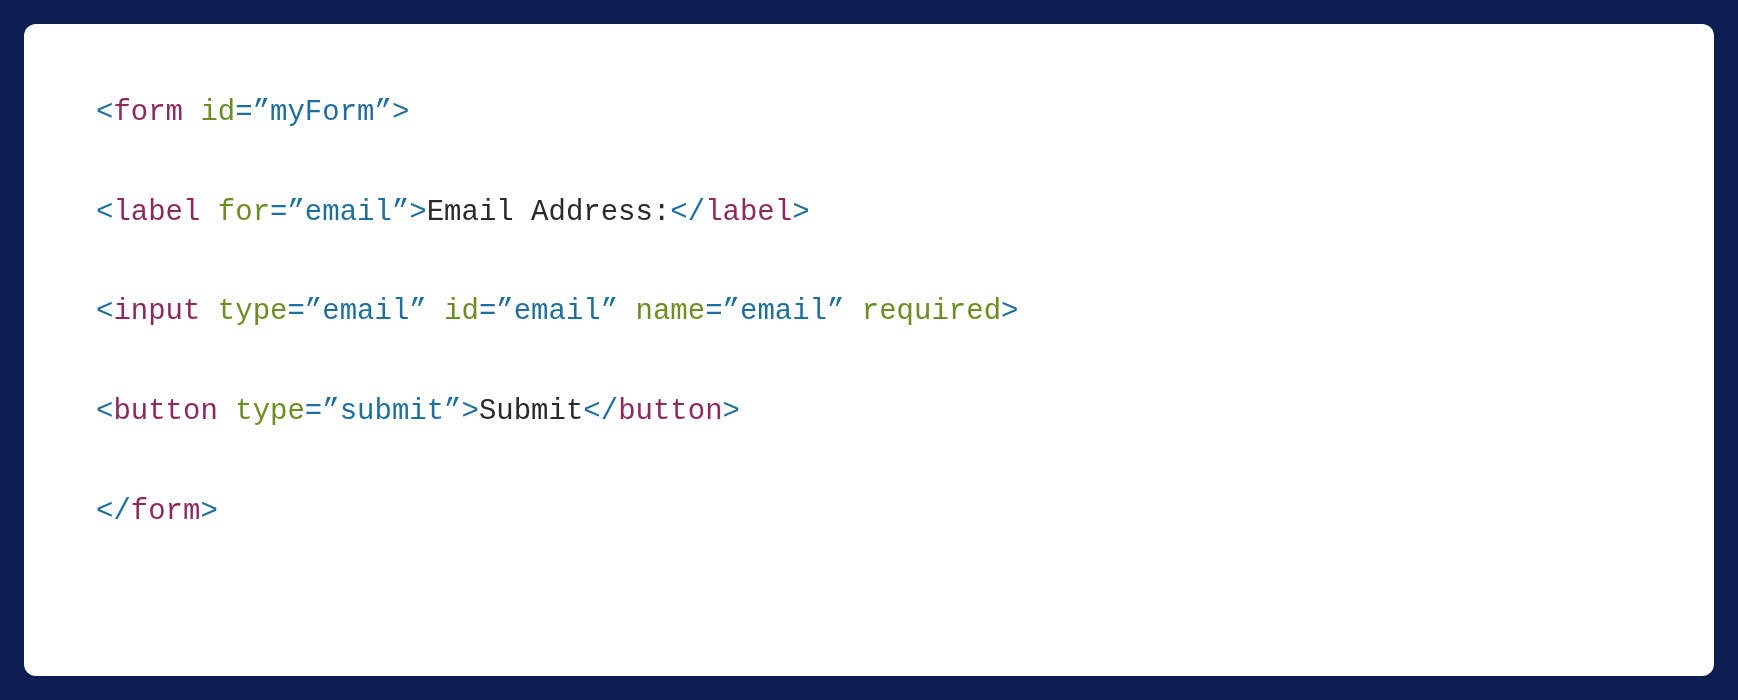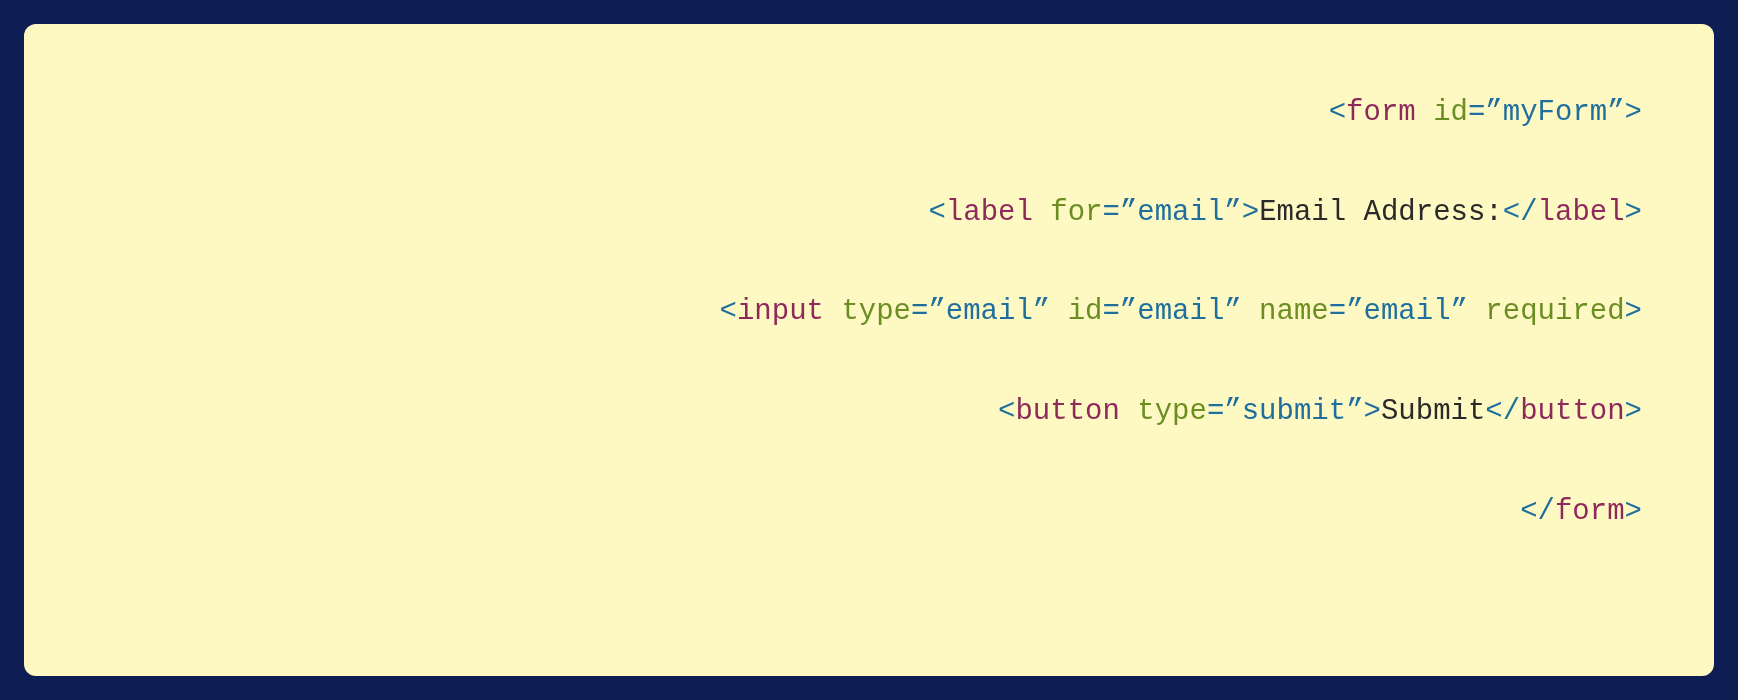--- a/index.html
+++ b/index.html
@@ -8,30 +8,29 @@
       box-sizing: border-box;
     }
     body {
       background-color: #0f1e52;
       width: 1738px;
       height: 700px;
       padding: 24px;
       font-family: 'Menlo', 'Monaco', 'Consolas', 'Courier New', monospace;
     }
     .code-block {
-      background-color: #fef9c3;
+      background-color: #ffffff;
       border-radius: 12px;
       width: 100%;
       height: 100%;
       padding: 70px 72px;
       font-size: 29px;
       line-height: 1.3;
       color: #333;
       overflow: hidden;
-      text-align: right;
     }
     .code-line {
       margin-bottom: 62px;
       white-space: pre;
     }
     .code-line:last-child {
       margin-bottom: 16px;
     }
     .tag { color: #8e2a5b; }
     .attr-name { color: #6b8e23; }

